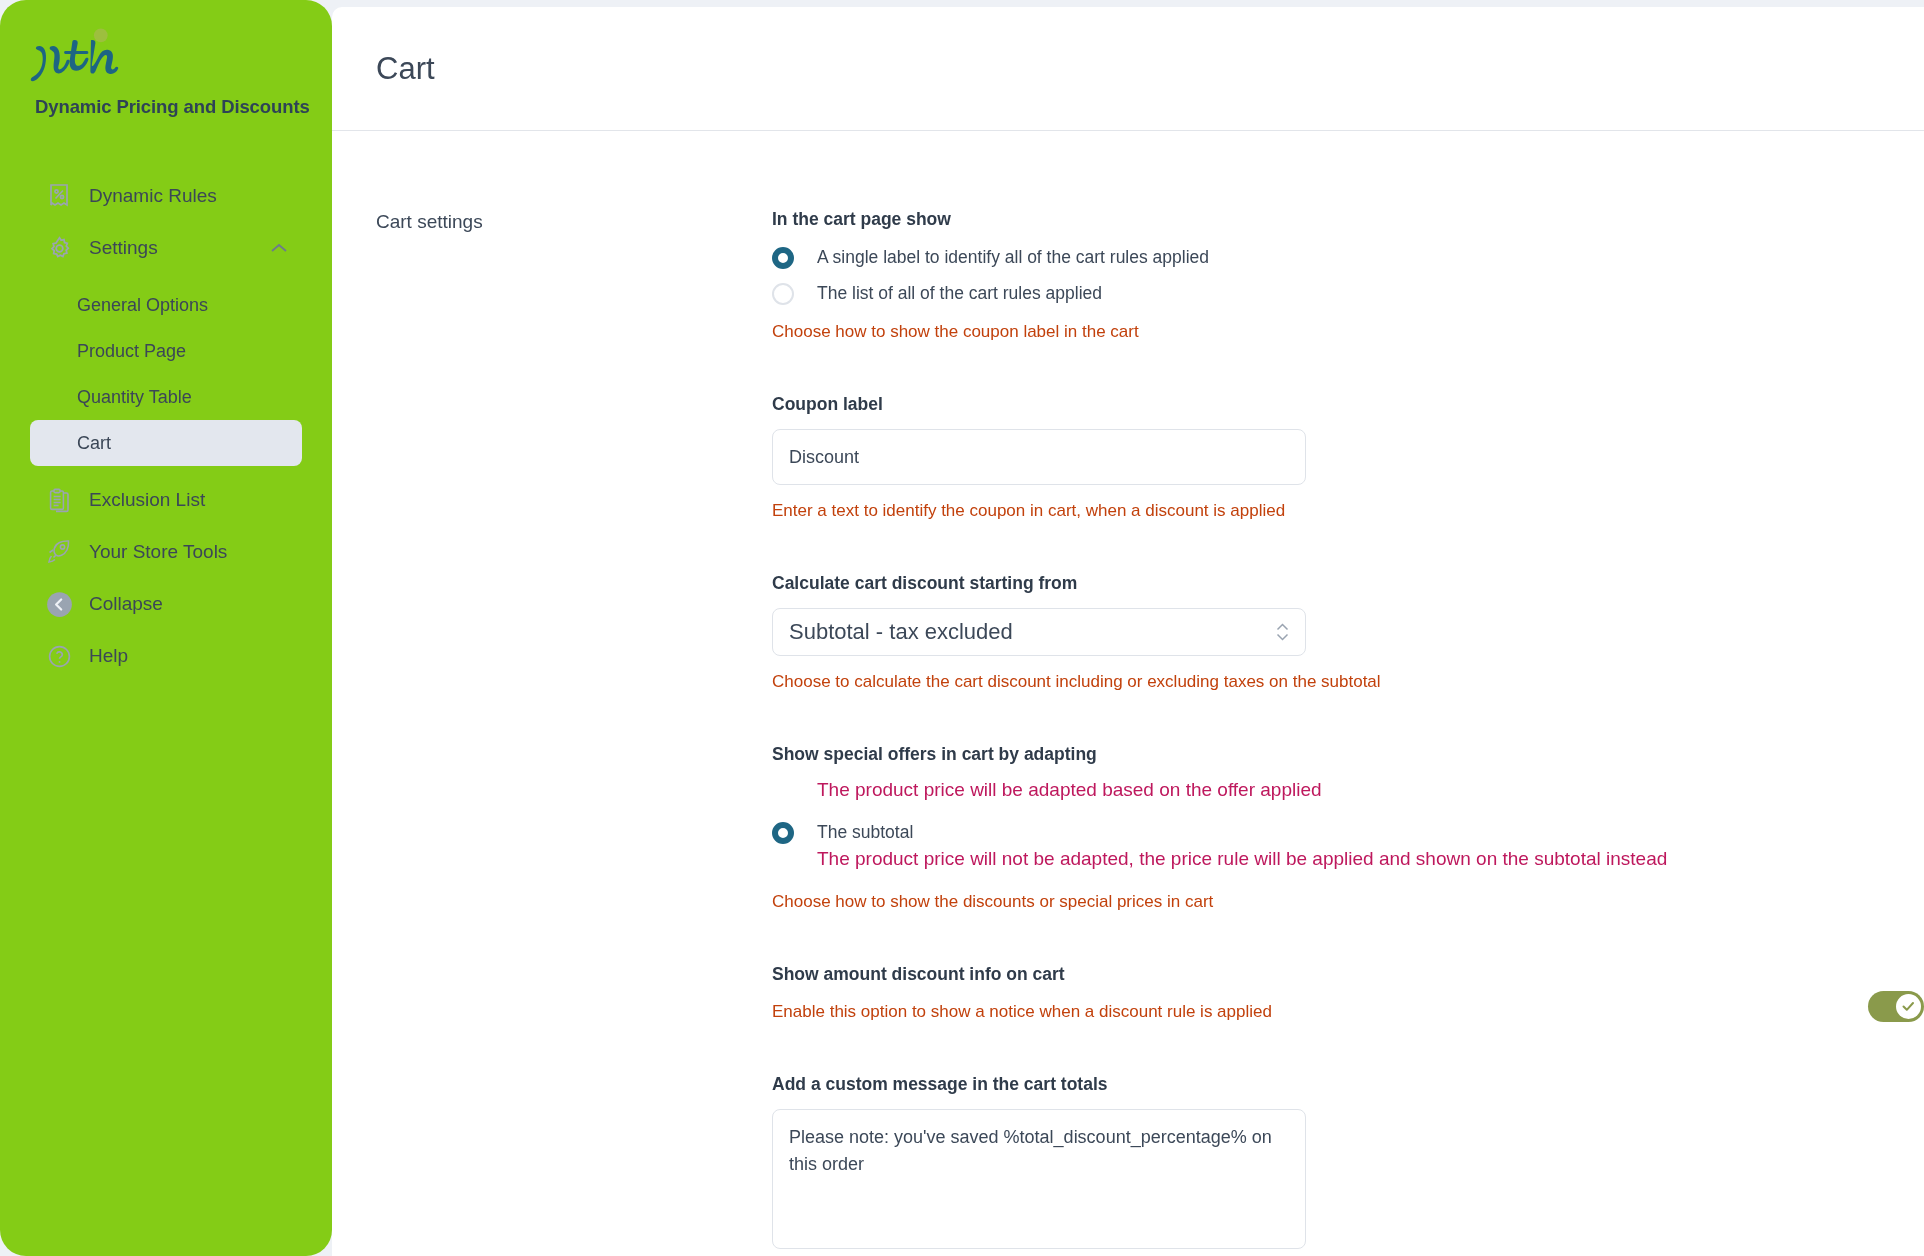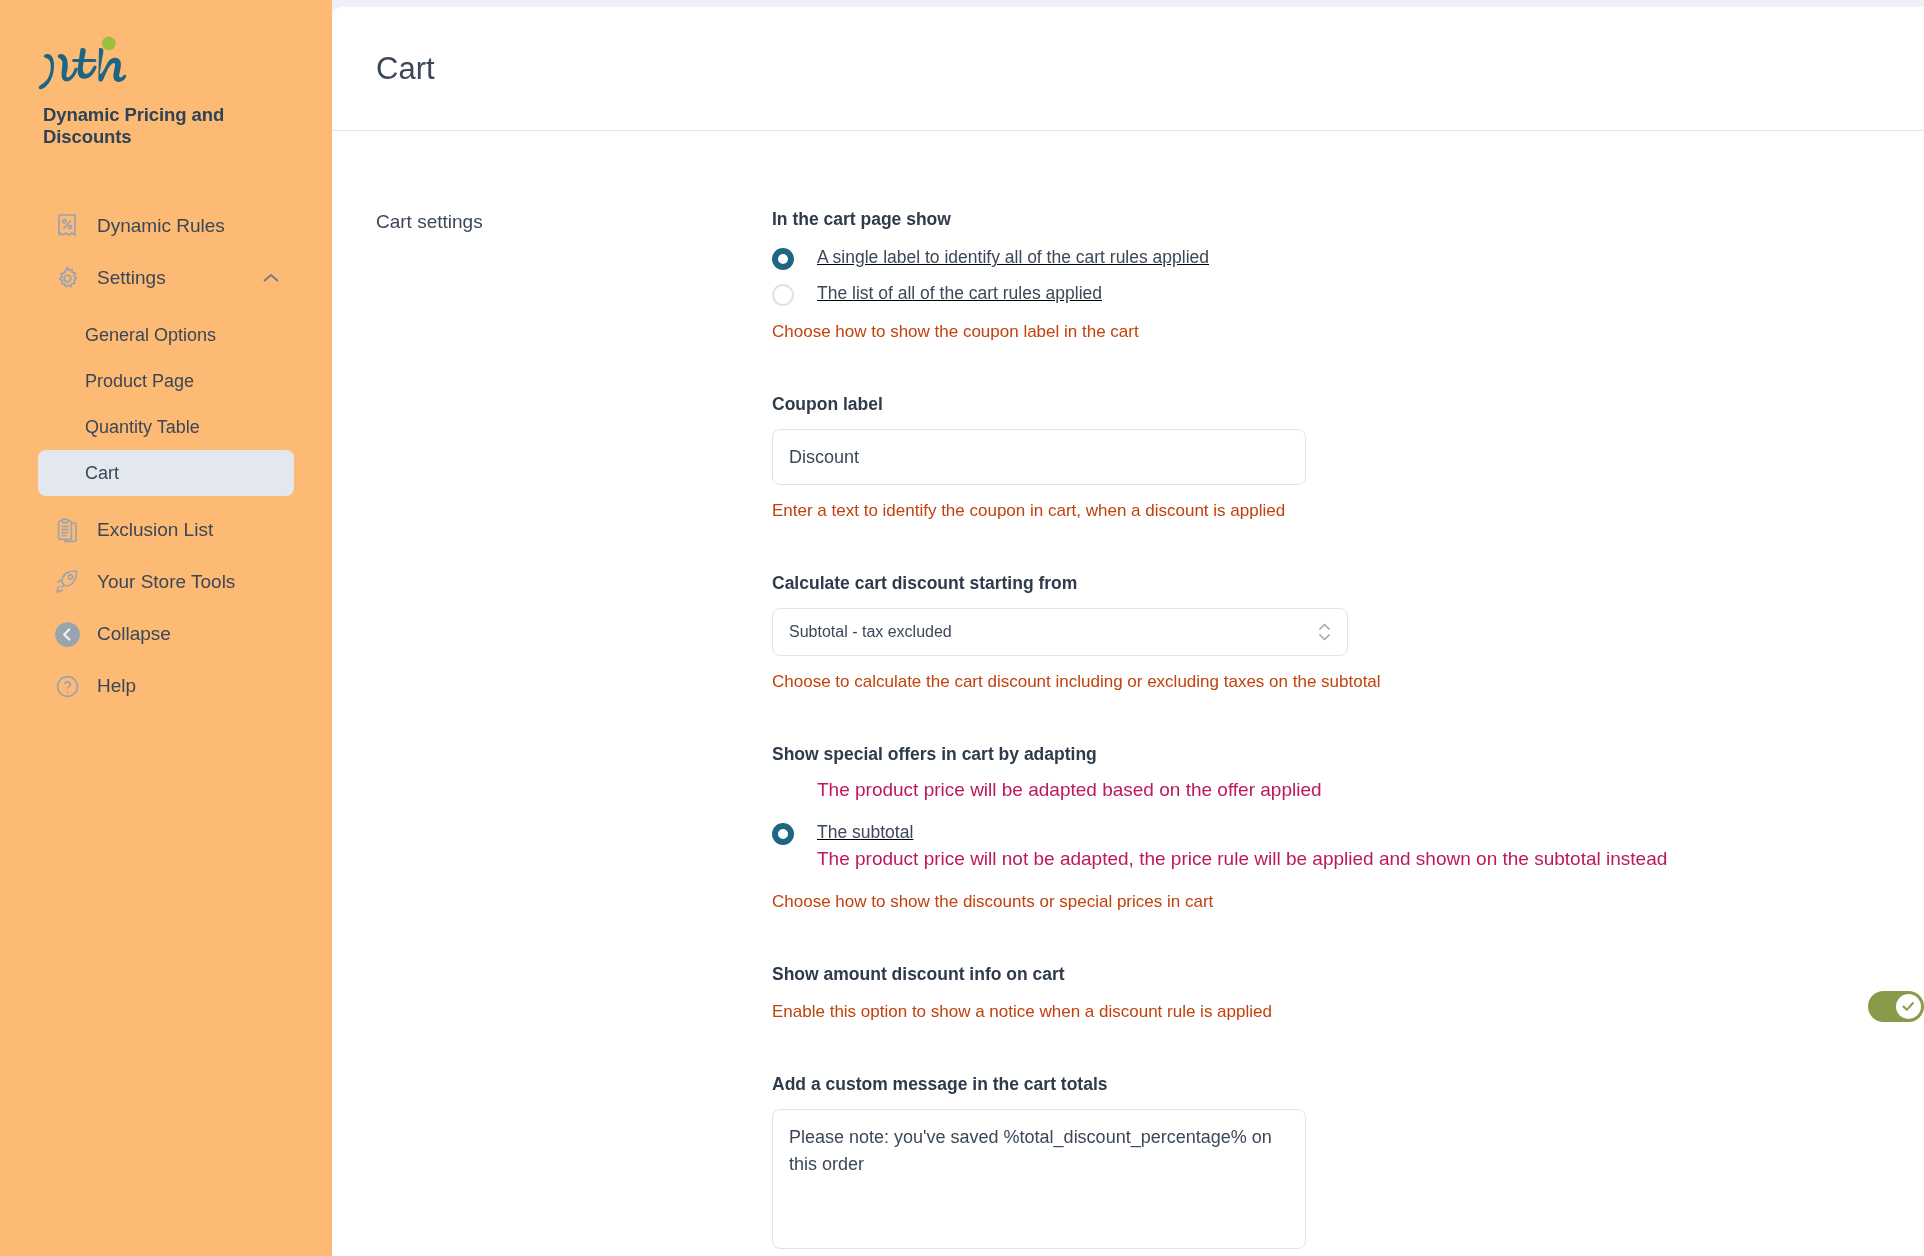--- a/index.html
+++ b/index.html
@@ -14,23 +14,24 @@
     display: flex;
     width: 1924px;
     height: 1256px;
     background: #eef1f6;
   }
 
   
   .sidebar {
     width: 332px;
     flex: 0 0 332px;
-    background: #fdba74;
-    padding: 16px;
+    background: #84cc16;
+    padding: 8px;
     position: relative;
+    border-radius: 26px;
   }
   .brand {
     padding: 18px 0 0 22px;
   }
   .logo {
     width: 118px;
     height: 62px;
     position: relative;
     display: block;
   }
@@ -144,24 +145,23 @@
     margin-top: 16px;
   }
   .sub-desc {
     font-size: 19px;
     color: #be185d;
     margin: 3px 0 0 45px;
   }
 
   .radio-row {
     display: flex;
-    align-items: flex-end;
+    align-items: center;
     margin-bottom: 10px;
     cursor: pointer;
-    text-decoration: underline;
   }
   .radio {
     width: 22px;
     height: 22px;
     flex: 0 0 22px;
     border-radius: 50%;
     border: 2px solid #dfe3e9;
     background: #fff;
     margin-right: 23px;
     margin-top: 2px;
@@ -188,29 +188,29 @@
     font-family: "Liberation Sans", sans-serif;
     background: #fff;
     outline: none;
   }
   .select-wrap {
     width: 534px;
     height: 48px;
     position: relative;
   }
   .select-box {
-    width: 576px;
+    width: 534px;
     height: 48px;
     border: 1px solid #dfe3e9;
     border-radius: 8px;
     background: #fff;
     display: flex;
     align-items: center;
     padding: 0 16px;
-    font-size: 16px;
+    font-size: 22px;
     color: #3c4858;
     cursor: pointer;
   }
   .select-arrows {
     margin-left: auto;
     display: flex;
     flex-direction: column;
     align-items: center;
     justify-content: center;
     gap: 2px;

